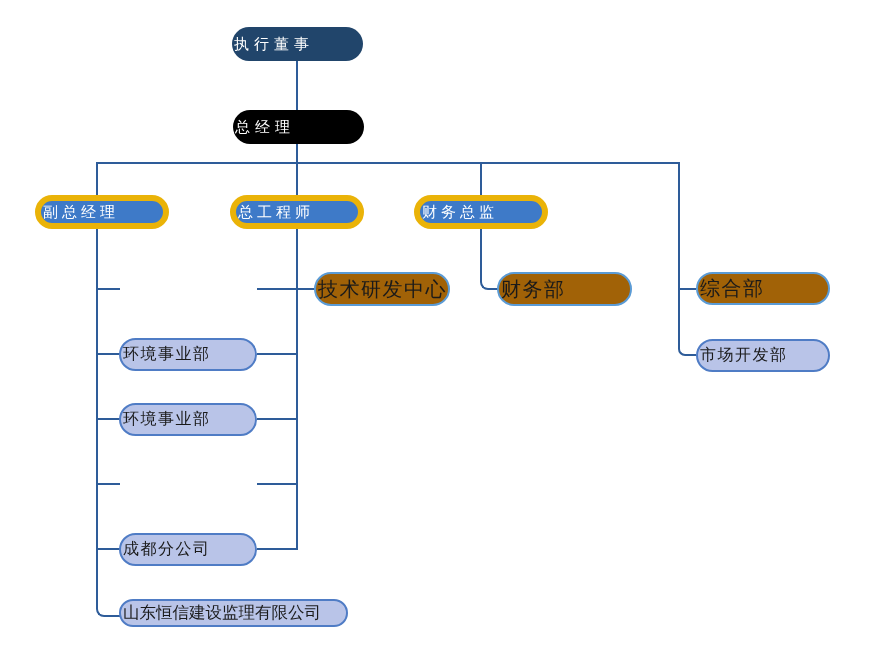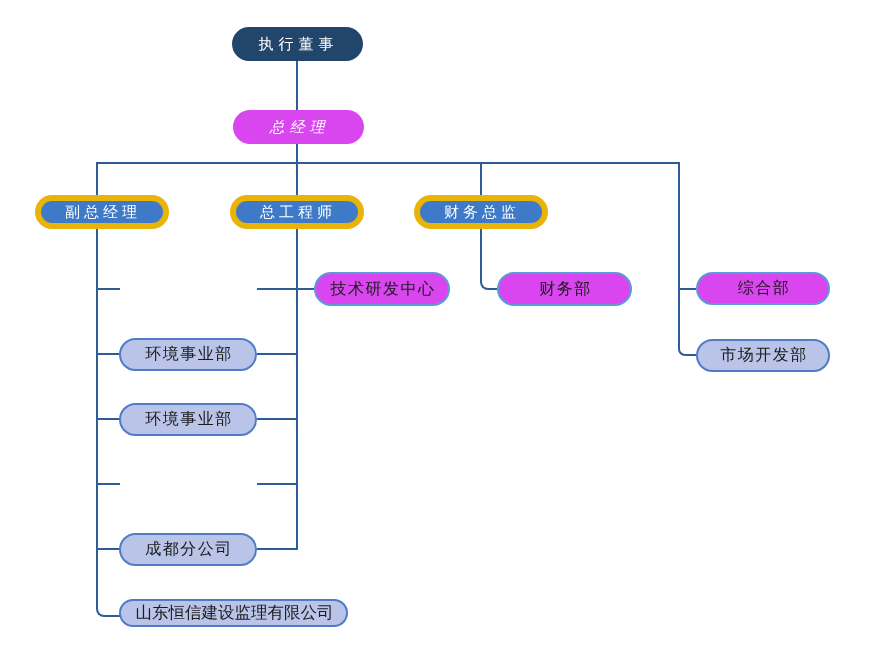--- a/index.html
+++ b/index.html
@@ -5,31 +5,31 @@
   html,body{margin:0;padding:0;background:#ffffff;}
   .canvas{
     position:relative;
     width:871px;height:668px;
     background:#ffffff;
     font-family:"Liberation Sans","DejaVu Sans",sans-serif;
     overflow:hidden;
   }
   .node{
     position:absolute;
-    display:flex;align-items:center;justify-content:center;
+    display:flex;align-items:center;
     box-sizing:border-box;
     border-radius:17px;
     white-space:nowrap;
     text-align:center;
   }
   .lvl1{background:#21456B;color:#ffffff;font-size:15px;letter-spacing:5px;font-weight:500;}
-  .lvl2{background:#d946ef;color:#ffffff;font-size:15px;letter-spacing:5px;font-weight:500;font-style:italic;}
+  .lvl2{background:#000000;color:#ffffff;font-size:15px;letter-spacing:5px;font-weight:500;}
   .lvl3{background:#3E7AC8;border:6px solid #eab308;color:#ffffff;font-size:15px;letter-spacing:4px;font-weight:500;}
   .periwinkle{background:#B9C4E8;border:2px solid #4F7CC5;color:#1a1a1a;font-size:16px;letter-spacing:1.5px;}
-  .sky{background:#d946ef;border:2px solid #5B9BD5;color:#1a1a1a;font-size:16px;letter-spacing:1.5px;}
+  .sky{background:#a16207;border:2px solid #5B9BD5;color:#1a1a1a;font-size:20px;letter-spacing:1.5px;}
   .tight{letter-spacing:0px;font-size:16.5px;}
   .lbl{display:inline-block;padding-left:2px;}
   .ln{position:absolute;background:#2E5C99;}
   .elbow{
     position:absolute;box-sizing:border-box;
     border-left:2px solid #2E5C99;
     border-bottom:2px solid #2E5C99;
   }
 </style>
 </head>

